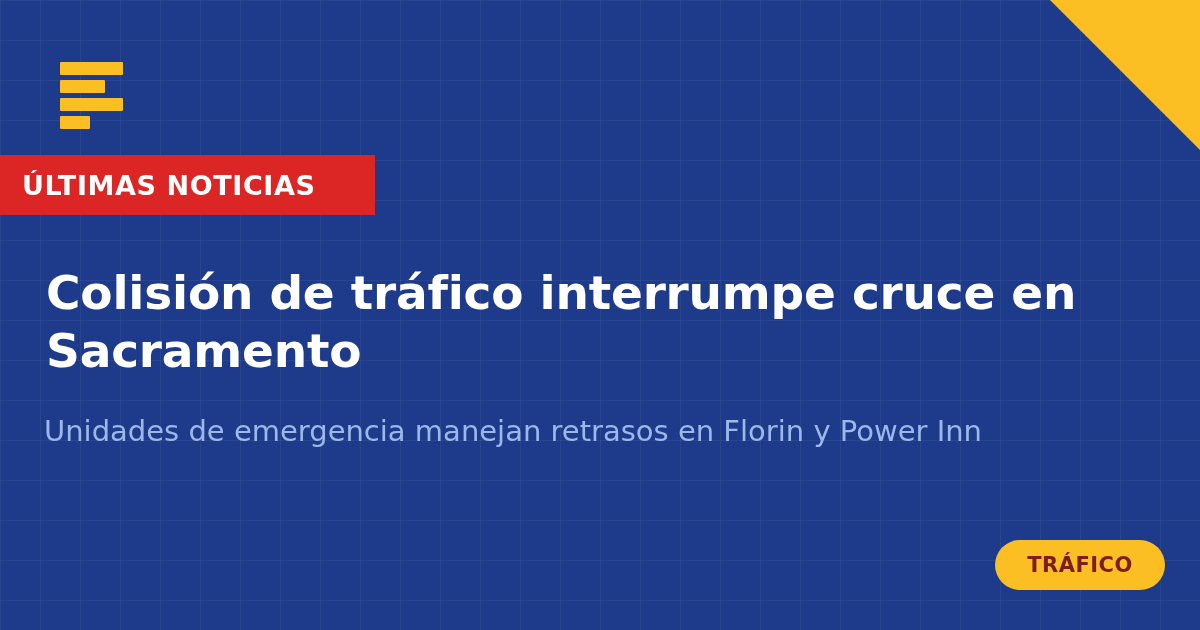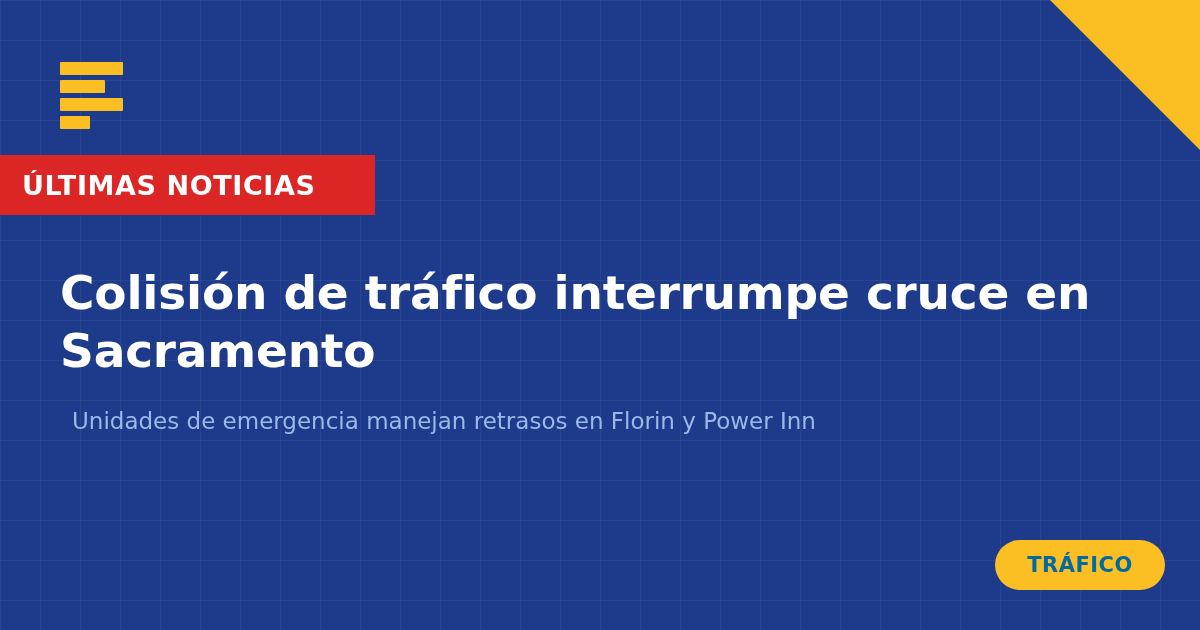--- a/index.html
+++ b/index.html
@@ -75,38 +75,38 @@
     font-size: 27px;
     font-weight: bold;
     letter-spacing: 0.6px;
     line-height: 1;
     white-space: nowrap;
   }
 
   
   .headline {
     position: absolute;
-    left: 60px;
+    left: 46px;
     top: 233px;
     width: 1120px;
     color: #ffffff;
     font-size: 47px;
     font-weight: bold;
     line-height: 1.22;
     letter-spacing: -0.2px;
   }
 
   
   .subtitle {
     position: absolute;
-    left: 72px;
+    left: 44px;
     top: 383px;
     width: 1060px;
     color: #9cb8ea;
-    font-size: 23px;
+    font-size: 29px;
     font-weight: normal;
     line-height: 1.35;
   }
 
   
   .footer-meta {
     position: absolute;
     left: 60px;
     top: 574px;
     color: #a8c0ea;
@@ -125,21 +125,21 @@
     min-width: 170px;
     box-sizing: border-box;
     background: #fbbf24;
     border-radius: 25px;
     display: flex;
     align-items: center;
     justify-content: center;
     padding: 0 26px;
   }
   .category-pill-label {
-    color: #0369a1;
+    color: #7f1d1d;
     font-size: 21px;
     font-weight: bold;
     letter-spacing: 0.5px;
     line-height: 1;
     white-space: nowrap;
   }
 </style>
 </head>
 <body>
 

